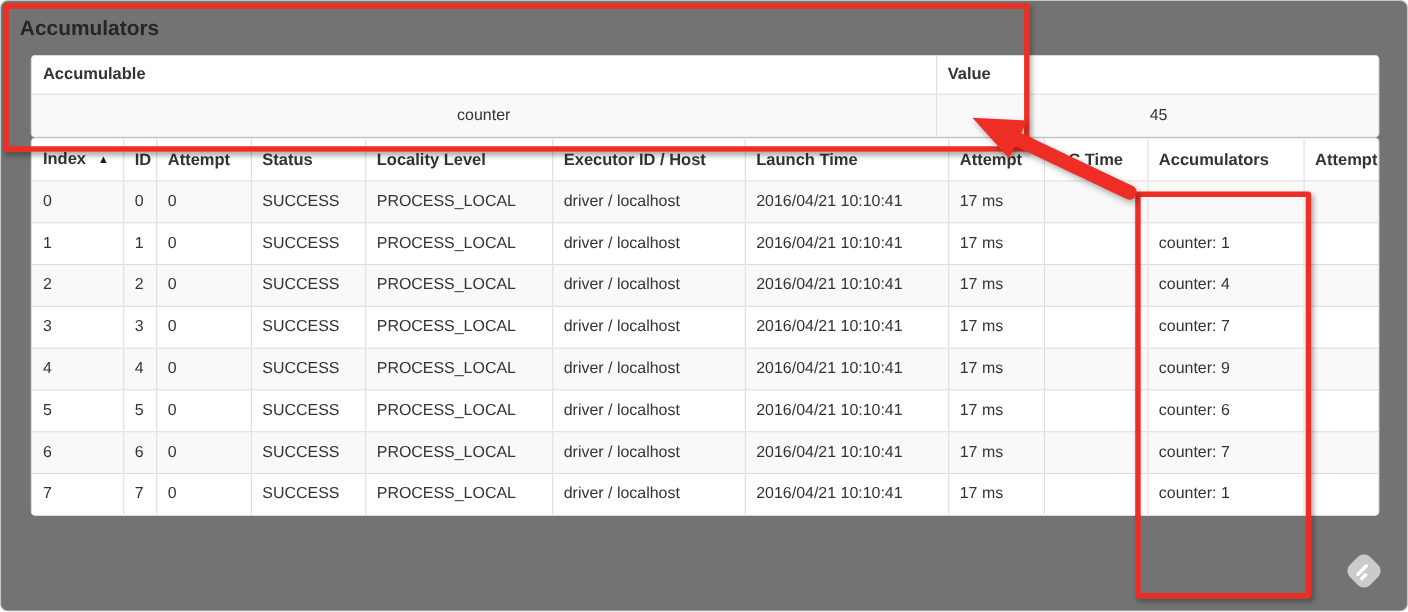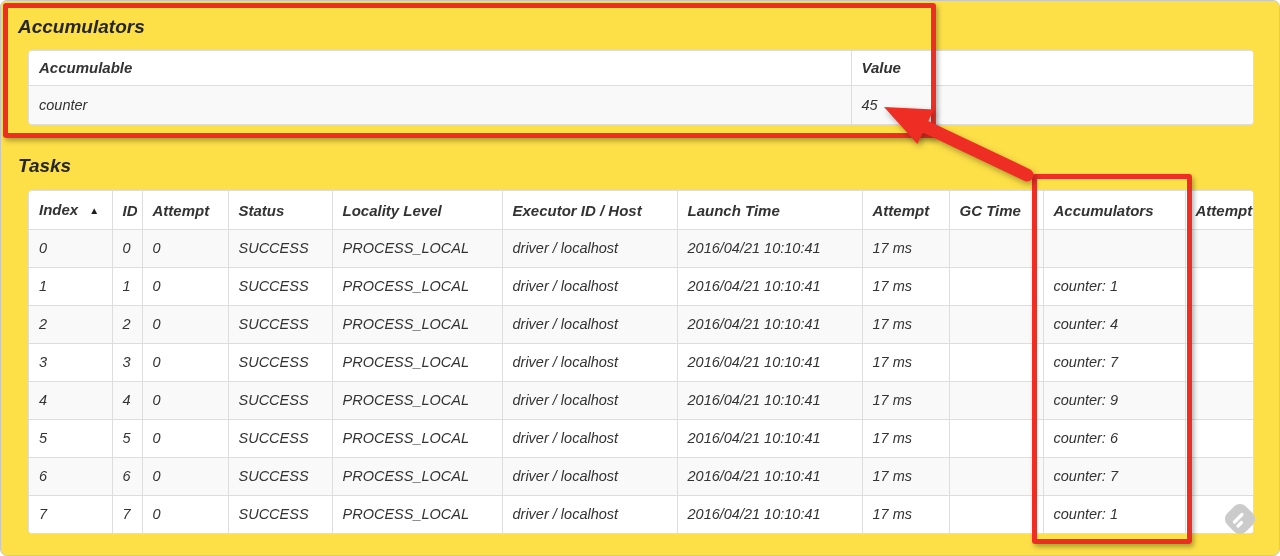--- a/index.html
+++ b/index.html
@@ -1,32 +1,32 @@
 <!DOCTYPE html>
 <html style="--annotation-color: #ee2e24;"><head>
 <meta charset="utf-8">
 <style>
   html,body{margin:0;padding:0;background:#fff;}
   body{width:1280px;height:556px;font-family:"Liberation Sans",sans-serif;-webkit-font-smoothing:antialiased;}
-  .page{position:relative;width:1280px;height:556px;box-sizing:border-box;border:1px solid #c6c6c6;border-radius:7px;background:#fde047;overflow:hidden;font-style:italic;}
+  .page{position:relative;width:1280px;height:556px;box-sizing:border-box;border:1px solid #c6c6c6;border-radius:7px;background:#737373;overflow:hidden;}
   .content{padding:13px 17px 0 17px;}
   .section-title{font-size:19px;line-height:23px;font-weight:700;color:#262626;margin:0;}
   #accumulators-title{margin:1px 0 12px 0;}
   #tasks-title{margin:29px 0 13px 0;}
   .tbl-wrap{margin-left:10px;width:1226px;border:1px solid #ddd;border-radius:4px;overflow:hidden;background:#fff;box-sizing:border-box;}
   table{border-collapse:collapse;width:100%;table-layout:fixed;}
   th,td{border-left:1px solid #ddd;border-top:1px solid #ddd;padding:8px 10px;text-align:left;overflow:hidden;white-space:nowrap;}
   tr th:first-child,tr td:first-child{border-left:0;}
   thead tr th{border-top:0;}
   th{font-size:15px;line-height:21px;font-weight:700;color:#333;background:#fff;}
   td{font-size:14.5px;line-height:21px;color:#333;}
   tbody tr:nth-child(odd){background:#f9f9f9;}
   tbody tr:nth-child(even){background:#fff;}
   #accumulators-table th{padding:7px 10px;line-height:20px;}
-  #accumulators-table td{padding:9px 10px;line-height:20px;}
+  #accumulators-table td{padding:9px 10px;line-height:20px;text-align:center;}
   .sort-icon{font-size:10px;margin-left:11px;color:#1c1c1c;vertical-align:1px;}
   
   .ann-box{position:absolute;box-sizing:border-box;border:5px solid var(--annotation-color,#ee2e24);border-radius:3px;box-shadow:2px 3px 5px rgba(0,0,0,.30);pointer-events:none;z-index:20;}
   #ann-box-accumulators{left:2px;top:2px;width:933px;height:135px;}
   #ann-box-accumulators-column{left:1031px;top:173px;width:160px;height:370px;}
   #ann-arrow{position:absolute;left:865px;top:95px;width:180px;height:105px;overflow:visible;z-index:21;pointer-events:none;}
   #ann-arrow .arrow{filter:drop-shadow(2px 3px 3px rgba(0,0,0,.32));}
   #ann-arrow line{stroke:var(--annotation-color,#ee2e24);}
   #ann-arrow polygon{fill:var(--annotation-color,#ee2e24);}
   .feedly-badge{position:absolute;left:1219px;top:498px;width:40px;height:40px;z-index:30;cursor:pointer;}
@@ -53,21 +53,20 @@
           </thead>
           <tbody>
             <tr>
               <td>counter</td>
               <td>45</td>
             </tr>
           </tbody>
         </table>
     </div>
 
-    <h2 class="section-title" id="tasks-title">Tasks</h2>
 
     <div class="tbl-wrap">
       <table id="tasks-table">
         <colgroup>
           <col style="width:83px">
             <col style="width:30px">
             <col style="width:86px">
           <col style="width:104px">
             <col style="width:170px">
             <col style="width:175px">

